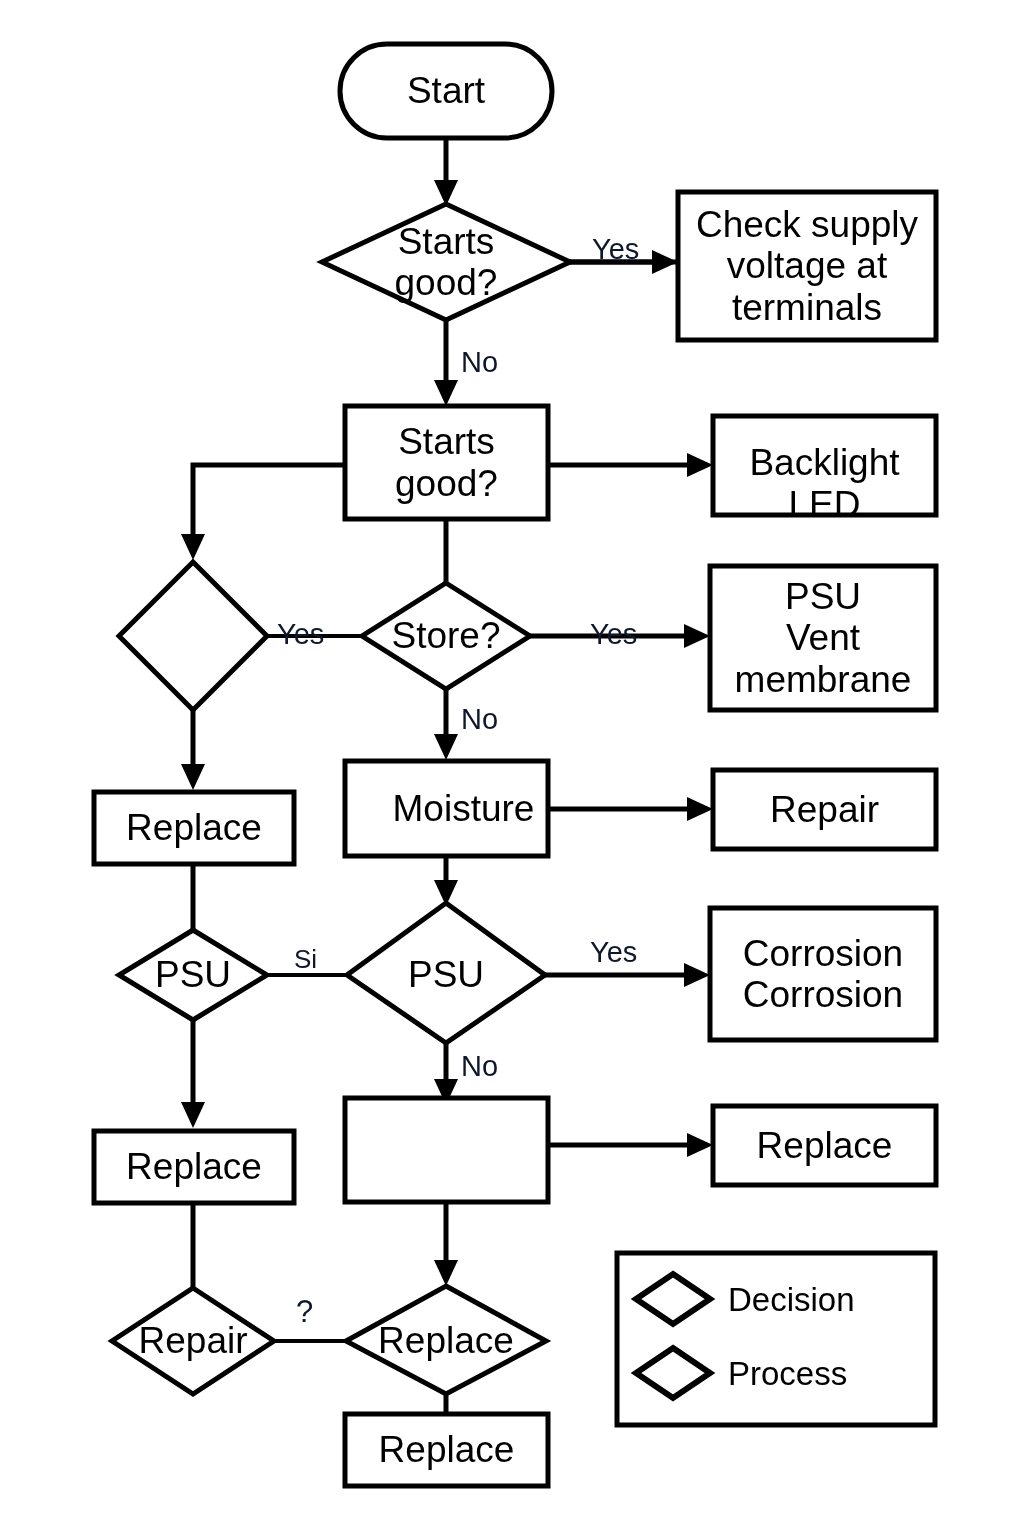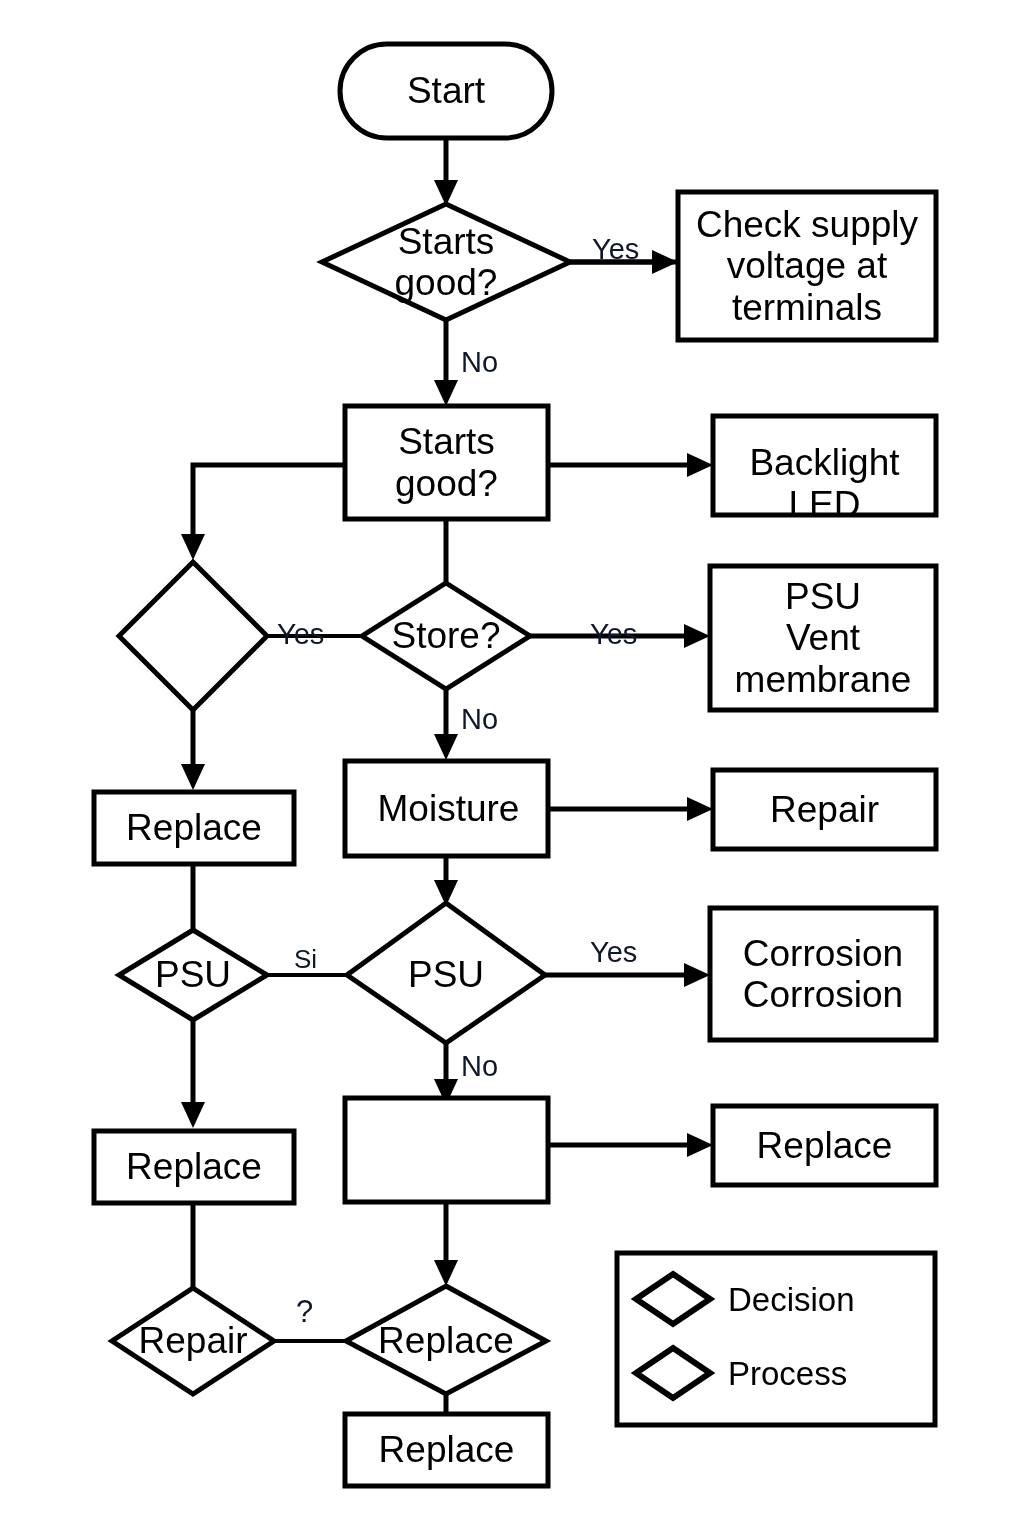--- a/index.html
+++ b/index.html
@@ -264,21 +264,21 @@
 
 
   <div class="node-text" style="left:372px; top:612px; width:148px; height:48px;">Store?</div>
 
   <div class="node-text" style="left:712px; top:570px; width:222px; height:136px;">PSU
 Vent
 membrane</div>
 
   <div class="node-text" style="left:96px; top:794px; width:196px; height:68px;">Replace</div>
 
-  <div class="node-text" style="left:349px; top:763px; width:199px; height:91px;">Moisture</div>
+  <div class="node-text" style="left:364px; top:763px; width:199px; height:91px;">Moisture</div>
 
   <div class="node-text" style="left:715px; top:772px; width:219px; height:75px;">Repair</div>
 
   <div class="node-text" style="left:132px; top:951px; width:122px; height:48px;">PSU</div>
 
   <div class="node-text" style="left:380px; top:951px; width:132px; height:48px;">PSU</div>
 
   <div class="node-text" style="left:712px; top:912px; width:222px; height:124px;">Corrosion
 Corrosion</div>
 

